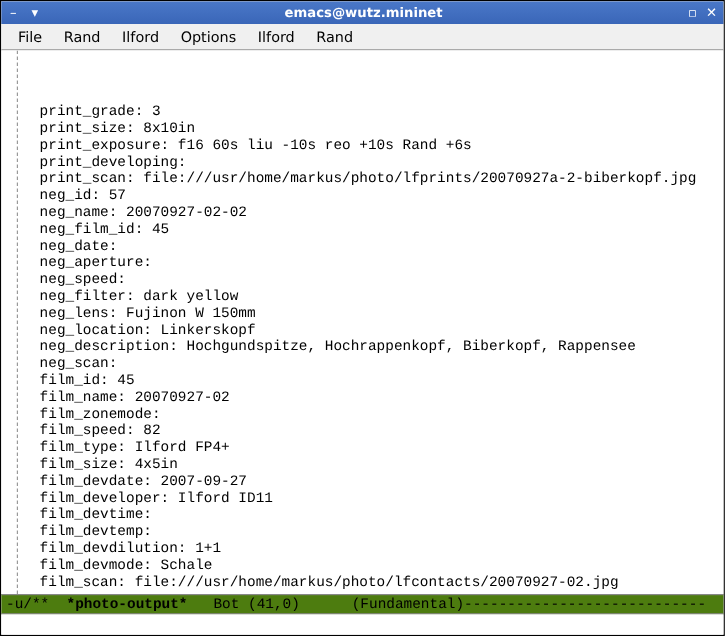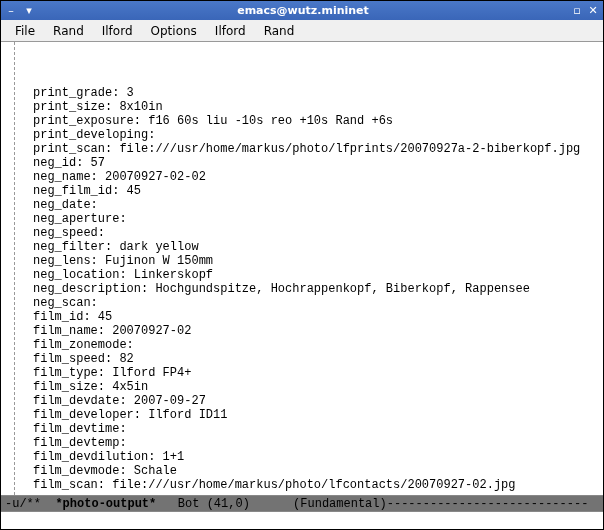--- a/index.html
+++ b/index.html
@@ -58,21 +58,21 @@
   position: relative;
 }
 .editor .margin {
   position: absolute;
   left: 0; top: 0; bottom: 0;
   width: 14px;
   border-right: 1px dashed #999;
 }
 .editor-content { margin-left: 24px; }
 .modeline {
-  background: #737373;
+  background: #4d7c0f;
   border-top: 1px solid #888;
   border-bottom: 1px solid #888;
   height: 17px;
   font-family: "Courier New", monospace;
   font-size: 12px;
   line-height: 17px;
   padding: 0 4px;
   white-space: pre;
   overflow: hidden;
 }

